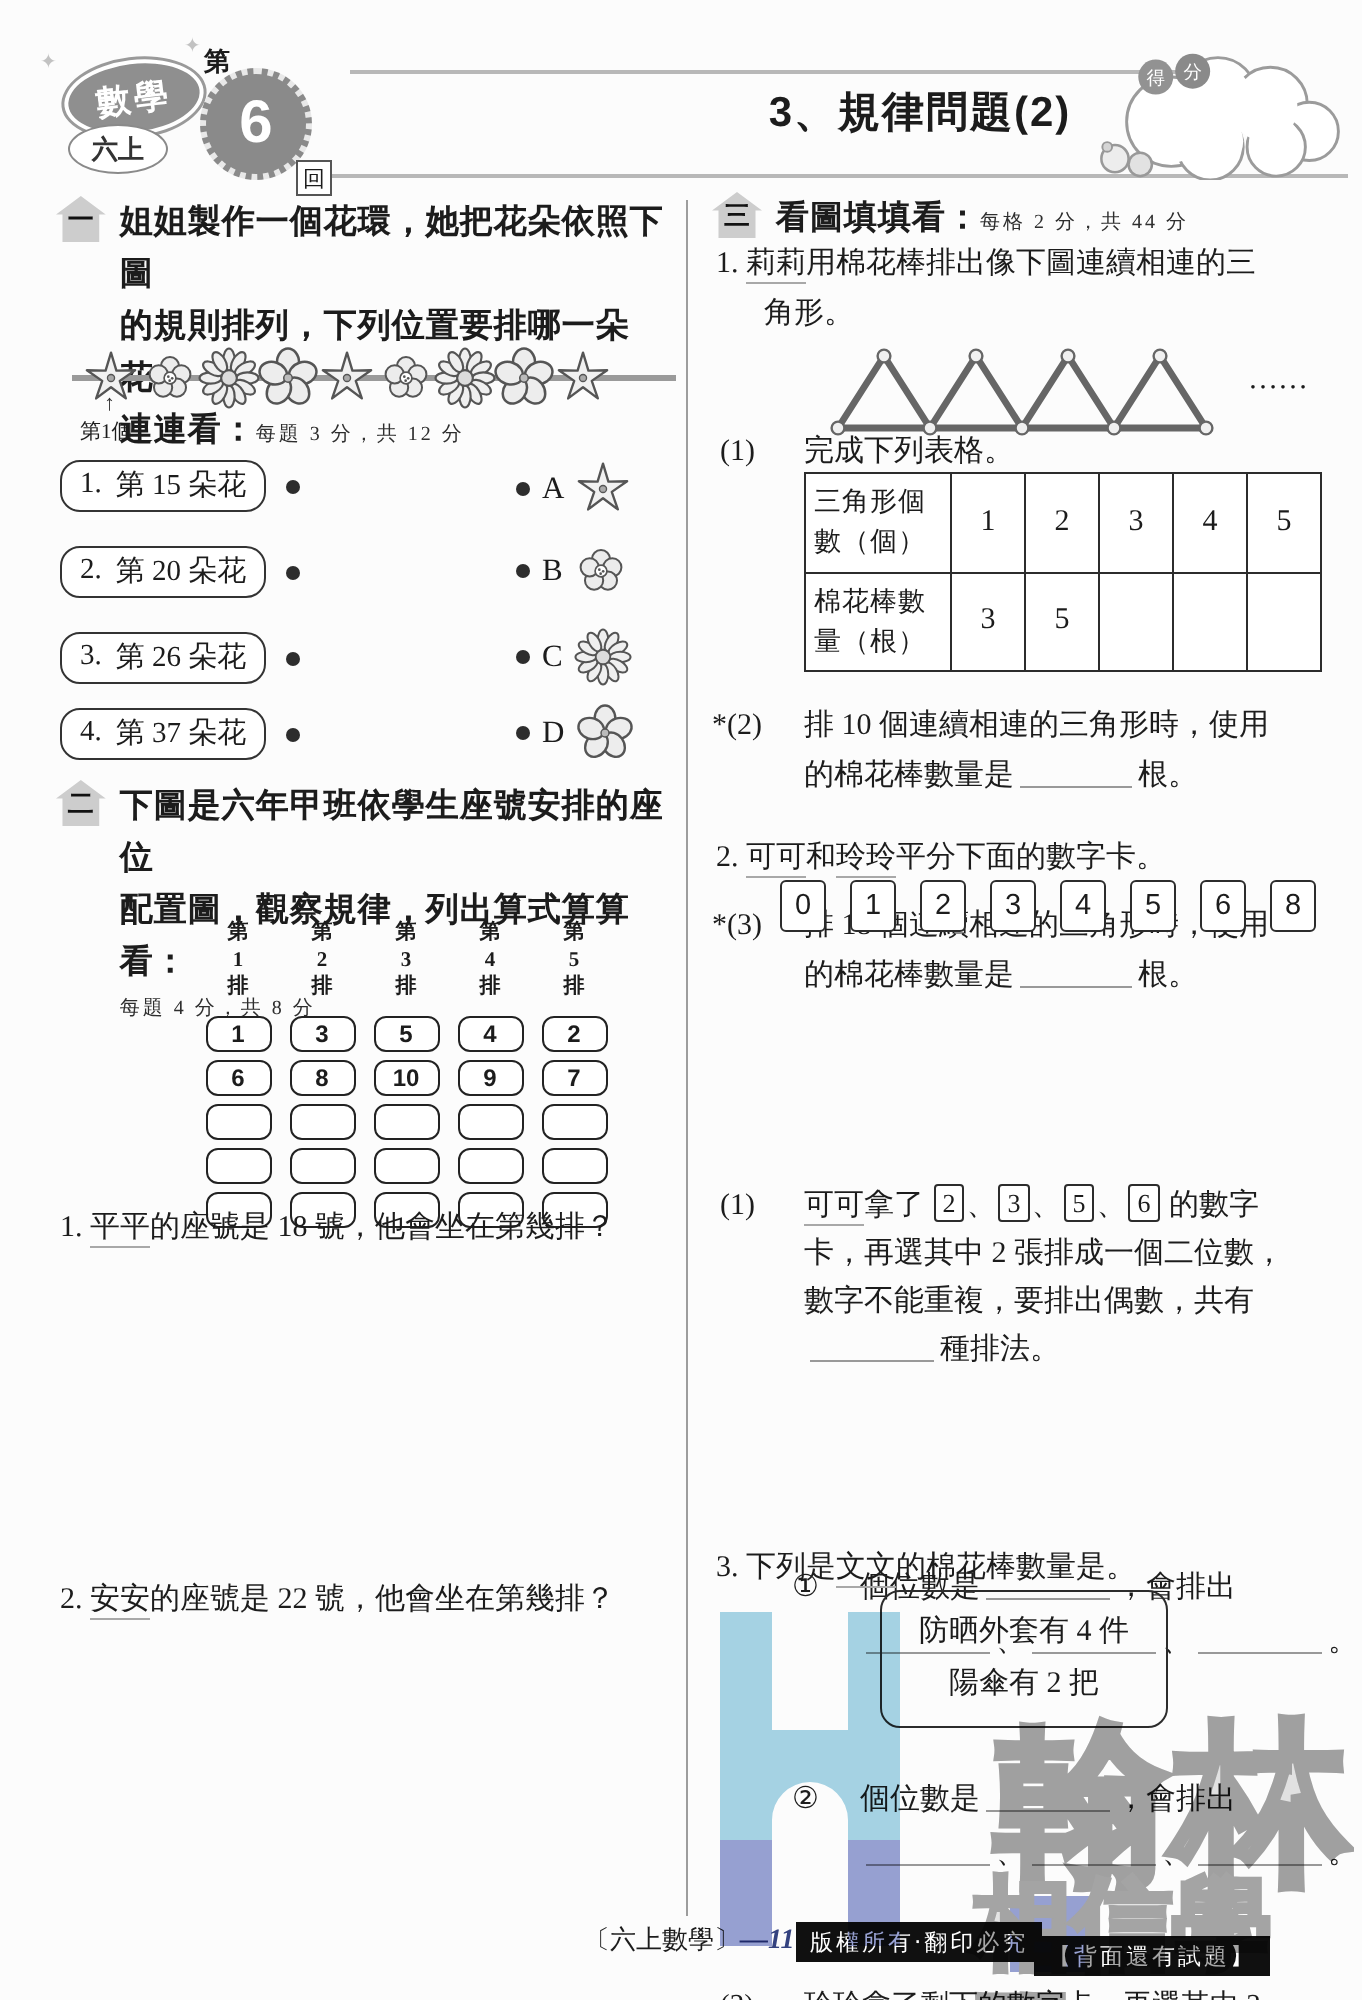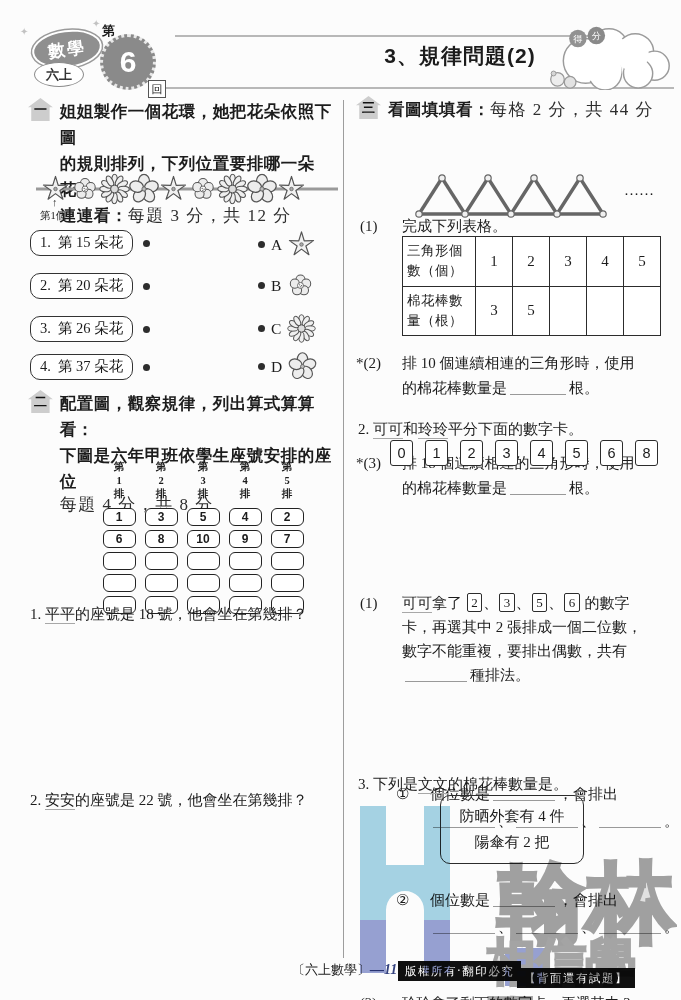--- a/index.html
+++ b/index.html
@@ -20,21 +20,21 @@
       color:#fff;font-weight:700;font-size:30px;}
   .round-suf{position:absolute;left:148px;top:80px;width:16px;height:16px;background:#fff;border:1.2px solid #555;
       display:flex;align-items:center;justify-content:center;font-size:11px;}
   .page-title{position:absolute;left:340px;top:42px;width:240px;text-align:center;font-size:21px;font-weight:700;letter-spacing:1px;}
   .star-deco{position:absolute;color:#c2c2c2;font-size:10px;}
   
   .house{width:25px;height:23px;background:#cdcdcd;clip-path:polygon(50% 0,100% 40%,87% 40%,87% 100%,13% 100%,13% 40%,0 40%);
       display:flex;align-items:flex-end;justify-content:center;font-weight:700;font-size:13px;color:#111;padding-bottom:2px;box-sizing:border-box;}
   .sec-head{display:flex;align-items:flex-start;gap:7px;}
   .bold-line{font-size:16.5px;font-weight:700;line-height:26px;letter-spacing:.5px;}
-  .pts{font-size:17px;color:#2e2e2e;letter-spacing:1.5px;font-weight:400;}
+  .pts{font-size:10px;color:#2e2e2e;letter-spacing:1.5px;font-weight:400;}
   .body-line{font-size:15px;line-height:25px;}
   .uname{border-bottom:1.5px solid #a8a8a8;padding-bottom:1px;}
   .blank{display:inline-block;width:56px;border-bottom:1.2px solid #999;height:14px;vertical-align:-2px;margin:0 3px;}
   .blank.w{width:62px;}
   
   .mrow{position:absolute;display:flex;align-items:center;}
   .mbox{border:1.4px solid #333;border-radius:10px;padding:2px 9px 3px 9px;font-size:14.5px;display:flex;gap:7px;align-items:center;background:#fff;}
   .dot{width:7px;height:7px;border-radius:50%;background:#2d2d2d;margin-left:10px;flex:none;}
   .opt{position:absolute;display:flex;align-items:center;gap:6px;}
   .opt .letter{font-size:15.5px;font-family:"Liberation Serif",serif;}
@@ -252,22 +252,22 @@
       <svg width="29" height="29">
           <use href="#sym-D" width="29" height="29"></use>
         </svg>
     </div>
 
     <div class="abs sec-head" style="left:0;top:390px;width:316px;">
       <div class="house">
           <span>二</span>
         </div>
       <div style="width:286px;">
+        <div class="bold-line">下圖是六年甲班依學生座號安排的座位</div>
         <div class="bold-line">配置圖，觀察規律，列出算式算算看：</div>
-        <div class="bold-line">下圖是六年甲班依學生座號安排的座位</div>
         <div class="pts kai" style="line-height:22px;">每題 4 分，共 8 分</div>
       </div>
     </div>
 
     <div class="abs seatgrid" style="left:70px;top:460px;">
       <div class="vhead kai">
           <span>第</span>
           <span>1</span>
           <span>排</span>
         </div>
@@ -328,20 +328,24 @@
 
   <div class="abs" style="left:356px;top:0;width:320px;height:1000px;">
 
     <div class="abs sec-head" style="left:0;top:96px;width:320px;">
       <div class="house">
           <span>三</span>
         </div>
       <div class="bold-line"><span>看圖填填看：</span><span class="pts kai">每格 2 分，共 44 分</span></div>
     </div>
 
+    <div class="abs body-line kai" style="left:2px;top:120px;width:316px;">
+      <span>1.</span>&nbsp;<span class="uname">莉莉</span><span>用棉花棒排出像下圖連續相連的三</span><br>
+      <span style="padding-left:24px;">角形。</span>
+    </div>
 
     <svg class="abs" style="left:58px;top:168px;" width="200" height="52" viewBox="0 0 200 52">
       <g stroke="#666" stroke-width="3.4" stroke-linecap="round">
         <line x1="5" y1="46" x2="28" y2="10"></line>
           <line x1="28" y1="10" x2="51" y2="46"></line>
         <line x1="51" y1="46" x2="74" y2="10"></line>
           <line x1="74" y1="10" x2="97" y2="46"></line>
         <line x1="97" y1="46" x2="120" y2="10"></line>
           <line x1="120" y1="10" x2="143" y2="46"></line>
         <line x1="143" y1="46" x2="166" y2="10"></line>

